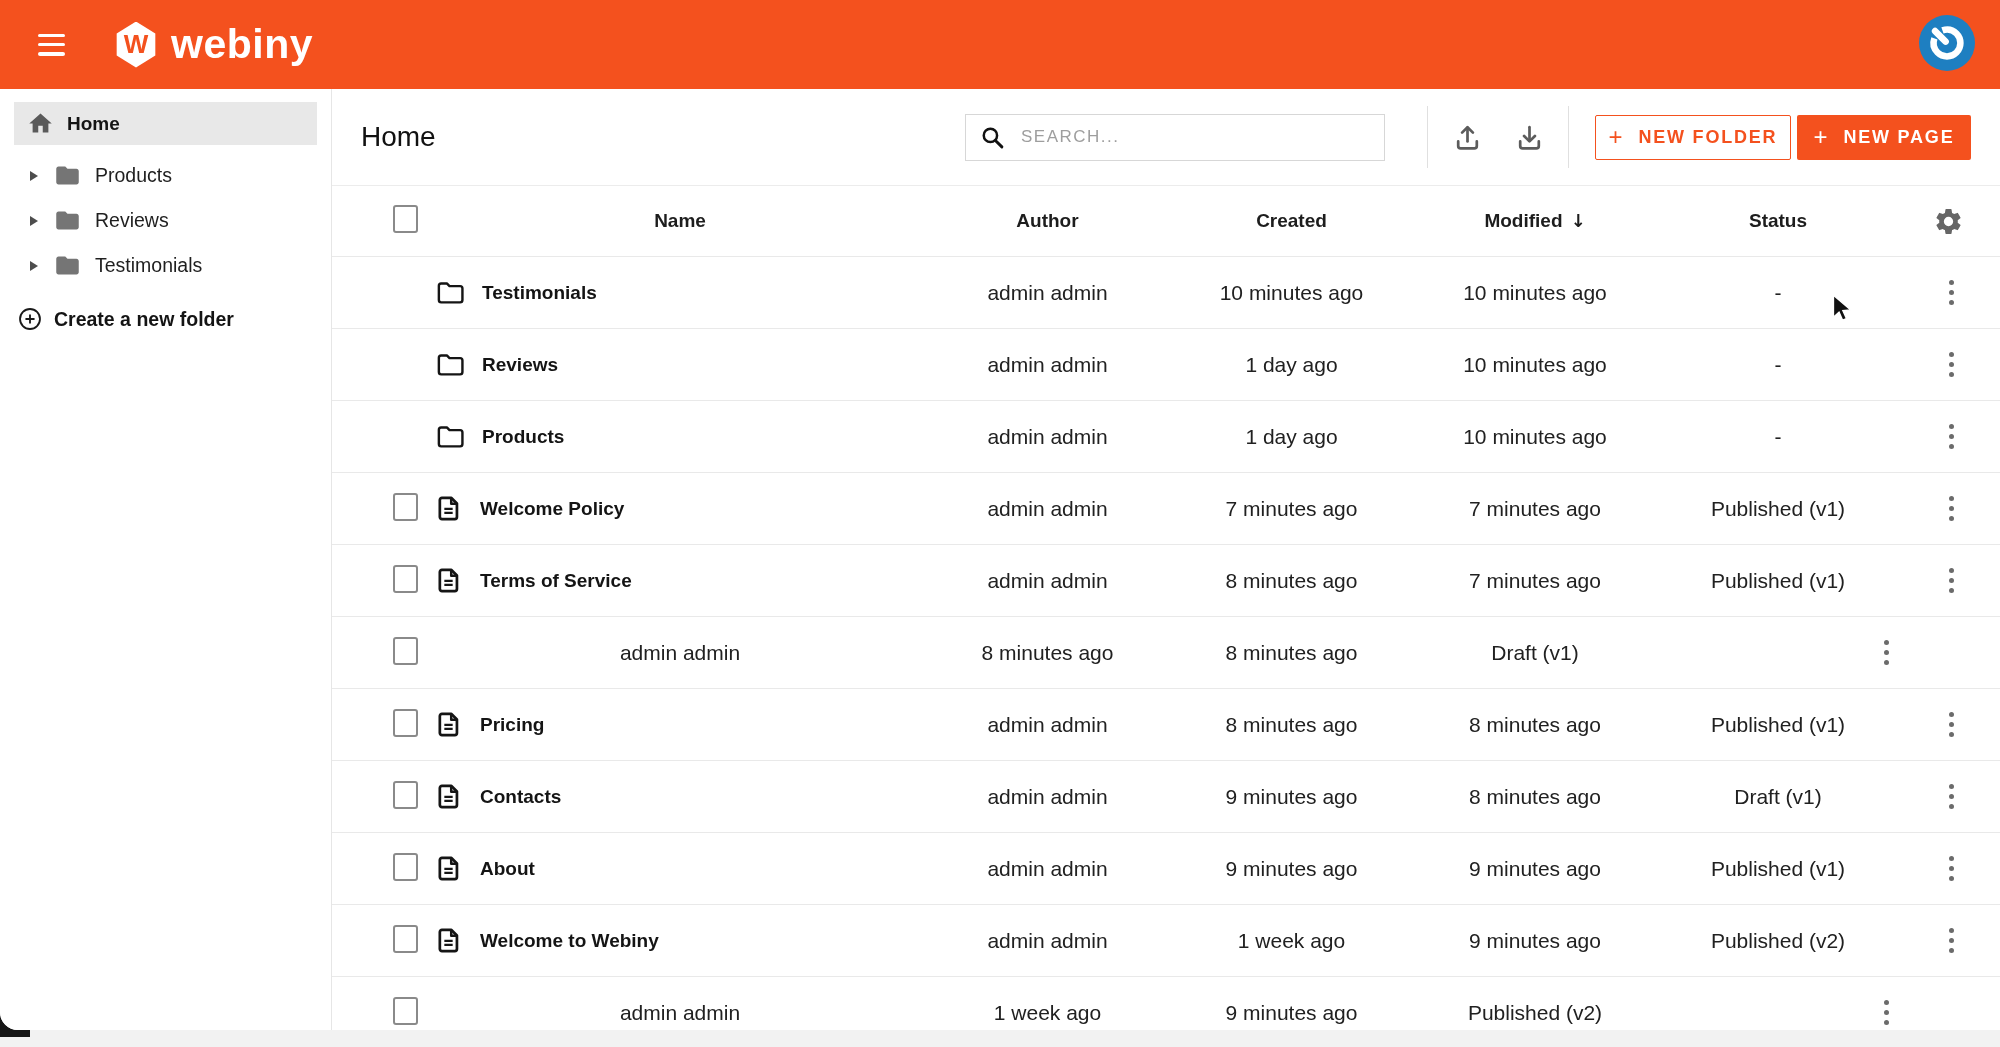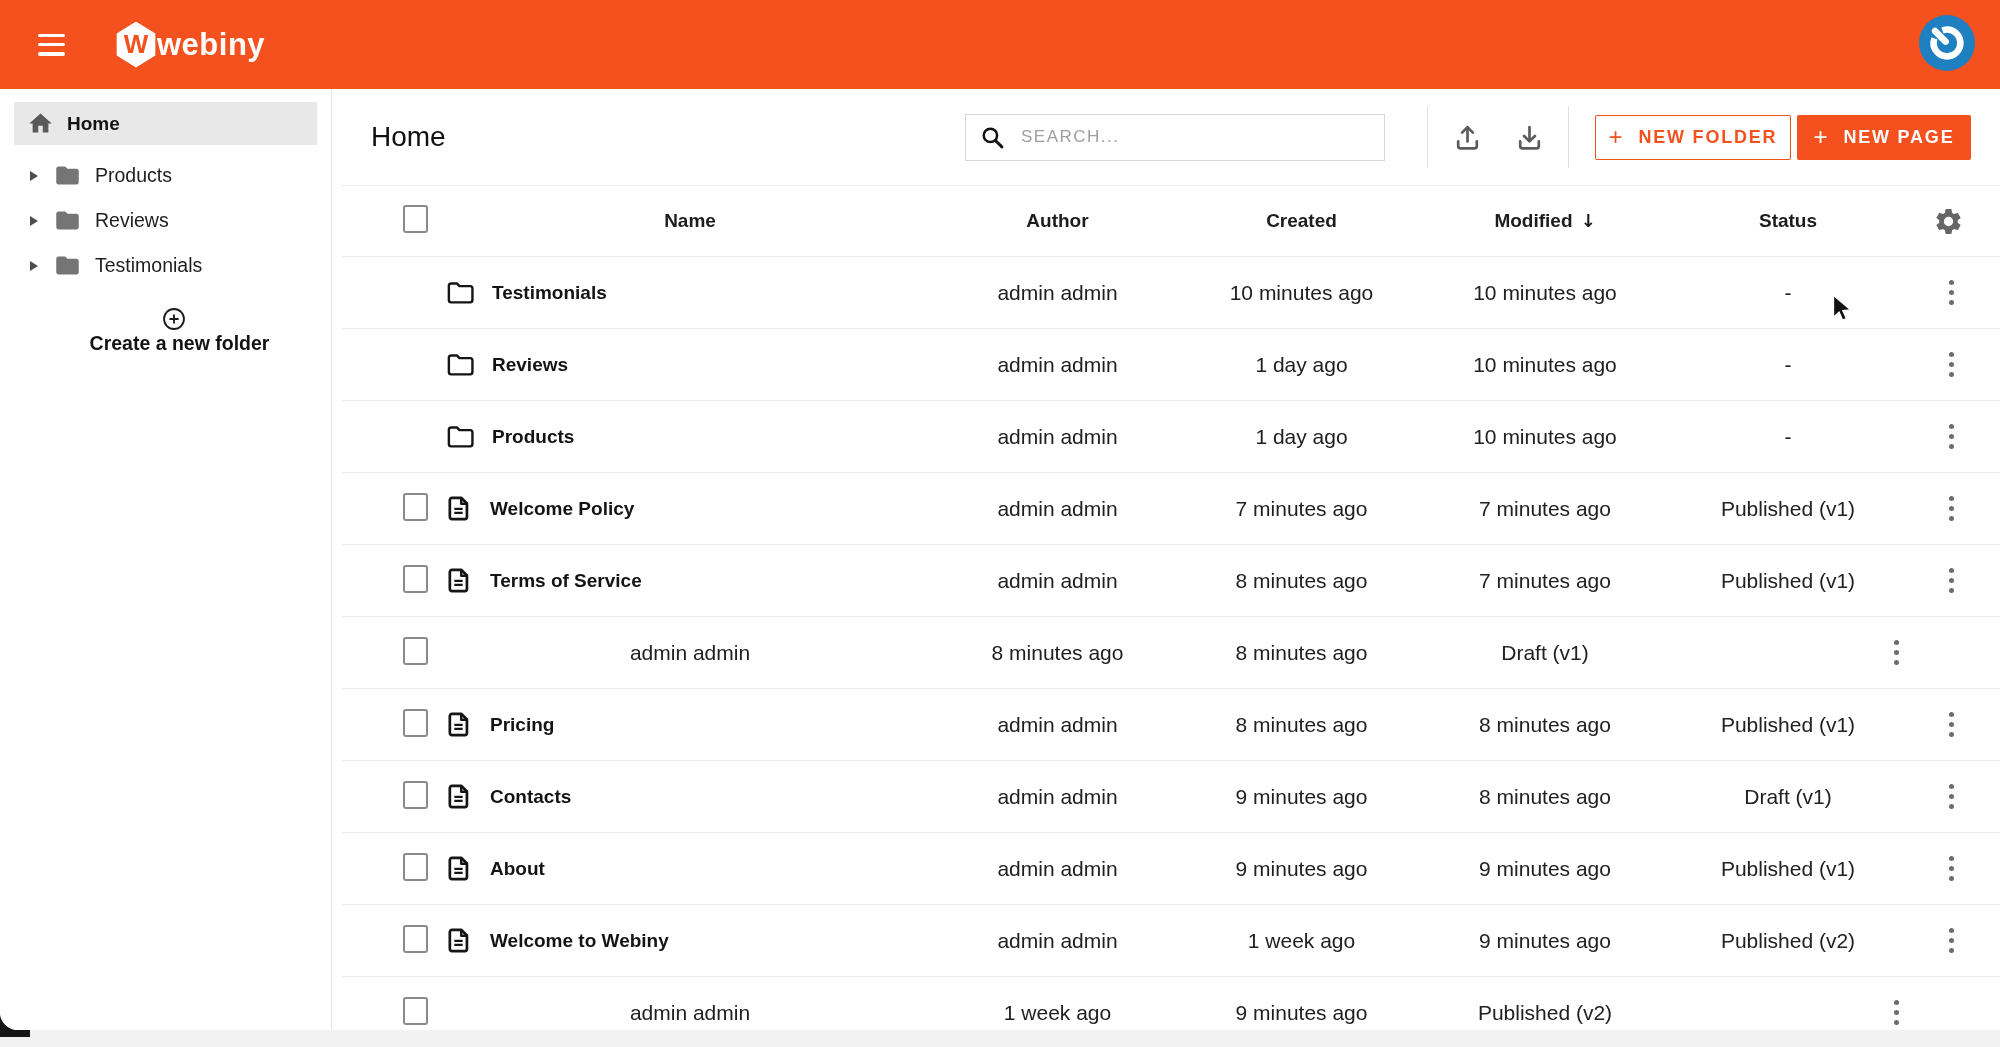--- a/index.html
+++ b/index.html
@@ -11,41 +11,41 @@
   .topbar { position:absolute; top:0; left:0; width:2000px; height:89px;
             background:#f4511e; display:flex; align-items:center; z-index:5; }
   .hamburger { width:27px; height:22px; margin-left:38px; display:flex; flex-direction:column;
                justify-content:space-between; cursor:pointer; }
   .hamburger i { display:block; height:3.5px; background:#fff; border-radius:2px; }
   .brand { display:flex; align-items:center; margin-left:50px; }
   .hexagon { width:42px; height:46px; background:#fff;
              clip-path:polygon(50% 0%,96% 26%,96% 74%,50% 100%,4% 74%,4% 26%);
              display:flex; align-items:center; justify-content:center; }
   .hexagon span { color:#f4511e; font-weight:bold; font-size:26px; }
-  .wordmark { color:#fff; font-weight:bold; font-size:31px; letter-spacing:.5px; }
+  .wordmark { color:#fff; font-weight:bold; font-size:41px; letter-spacing:.5px; margin-left:14px; }
   .avatar { position:absolute; right:25px; top:15px; width:56px; height:56px; border-radius:50%;
             background:#1e7fc1; display:flex; align-items:center; justify-content:center; cursor:pointer; }
 
   
   .workspace { position:absolute; top:89px; left:0; width:2000px; height:941px; display:flex;
-               border-bottom-left-radius:18px; overflow:hidden; z-index:2; background:#fff;gap:10px; }
+               border-bottom-left-radius:18px; overflow:hidden; z-index:2; background:#fff; }
   .corner-dark { position:absolute; left:0; bottom:10px; width:30px; height:40px; background:#161616; z-index:1; }
   .bottom-strip { position:absolute; left:0; bottom:0; width:2000px; height:17px; background:#f2f2f2; z-index:0; }
 
   
   .sidebar { width:332px; height:100%; background:#fff; border-right:1px solid #e6e6e6; padding-top:13px; }
   .side-home { margin:0 14px; height:43px; background:#e8e8e8; display:flex; align-items:center;
                padding-left:13px; cursor:pointer; }
   .side-home .label { font-weight:bold; font-size:19px; color:#141414; margin-left:13px; }
   .tree { margin-top:8px; }
   .tree-item { height:45px; display:flex; align-items:center; padding-left:30px; cursor:pointer; }
   .chevron { width:0; height:0; border-left:8px solid #4d4d4d; border-top:5.5px solid transparent;
              border-bottom:5.5px solid transparent; margin-right:16px; }
   .tree-label { font-size:19.5px; color:#1f1f1f; margin-left:14px; }
-  .create-folder { display:flex; align-items:center; padding-left:17px; margin-top:18px; cursor:pointer;flex-direction:column; }
+  .create-folder { display:flex; align-items:center; padding-left:17px; margin-top:18px; cursor:pointer; }
   .create-folder .label { font-weight:bold; font-size:19.5px; color:#141414; margin-left:11px; }
 
   
   .main { flex:1; height:100%; background:#fff; display:flex; flex-direction:column; }
   .main-header { height:97px; display:flex; align-items:center; border-bottom:1px solid #ececec;
                  padding:0 29px 0 29px; }
   .page-title { font-size:28px; color:#111; font-weight:normal; }
   .search-box { margin-left:auto; width:420px; height:47px; border:1px solid #d7d7d7; background:#fff;
                 display:flex; align-items:center; padding:0 14px; }
   .search-box input { border:none; outline:none; flex:1; margin-left:16px; font-size:17px;

